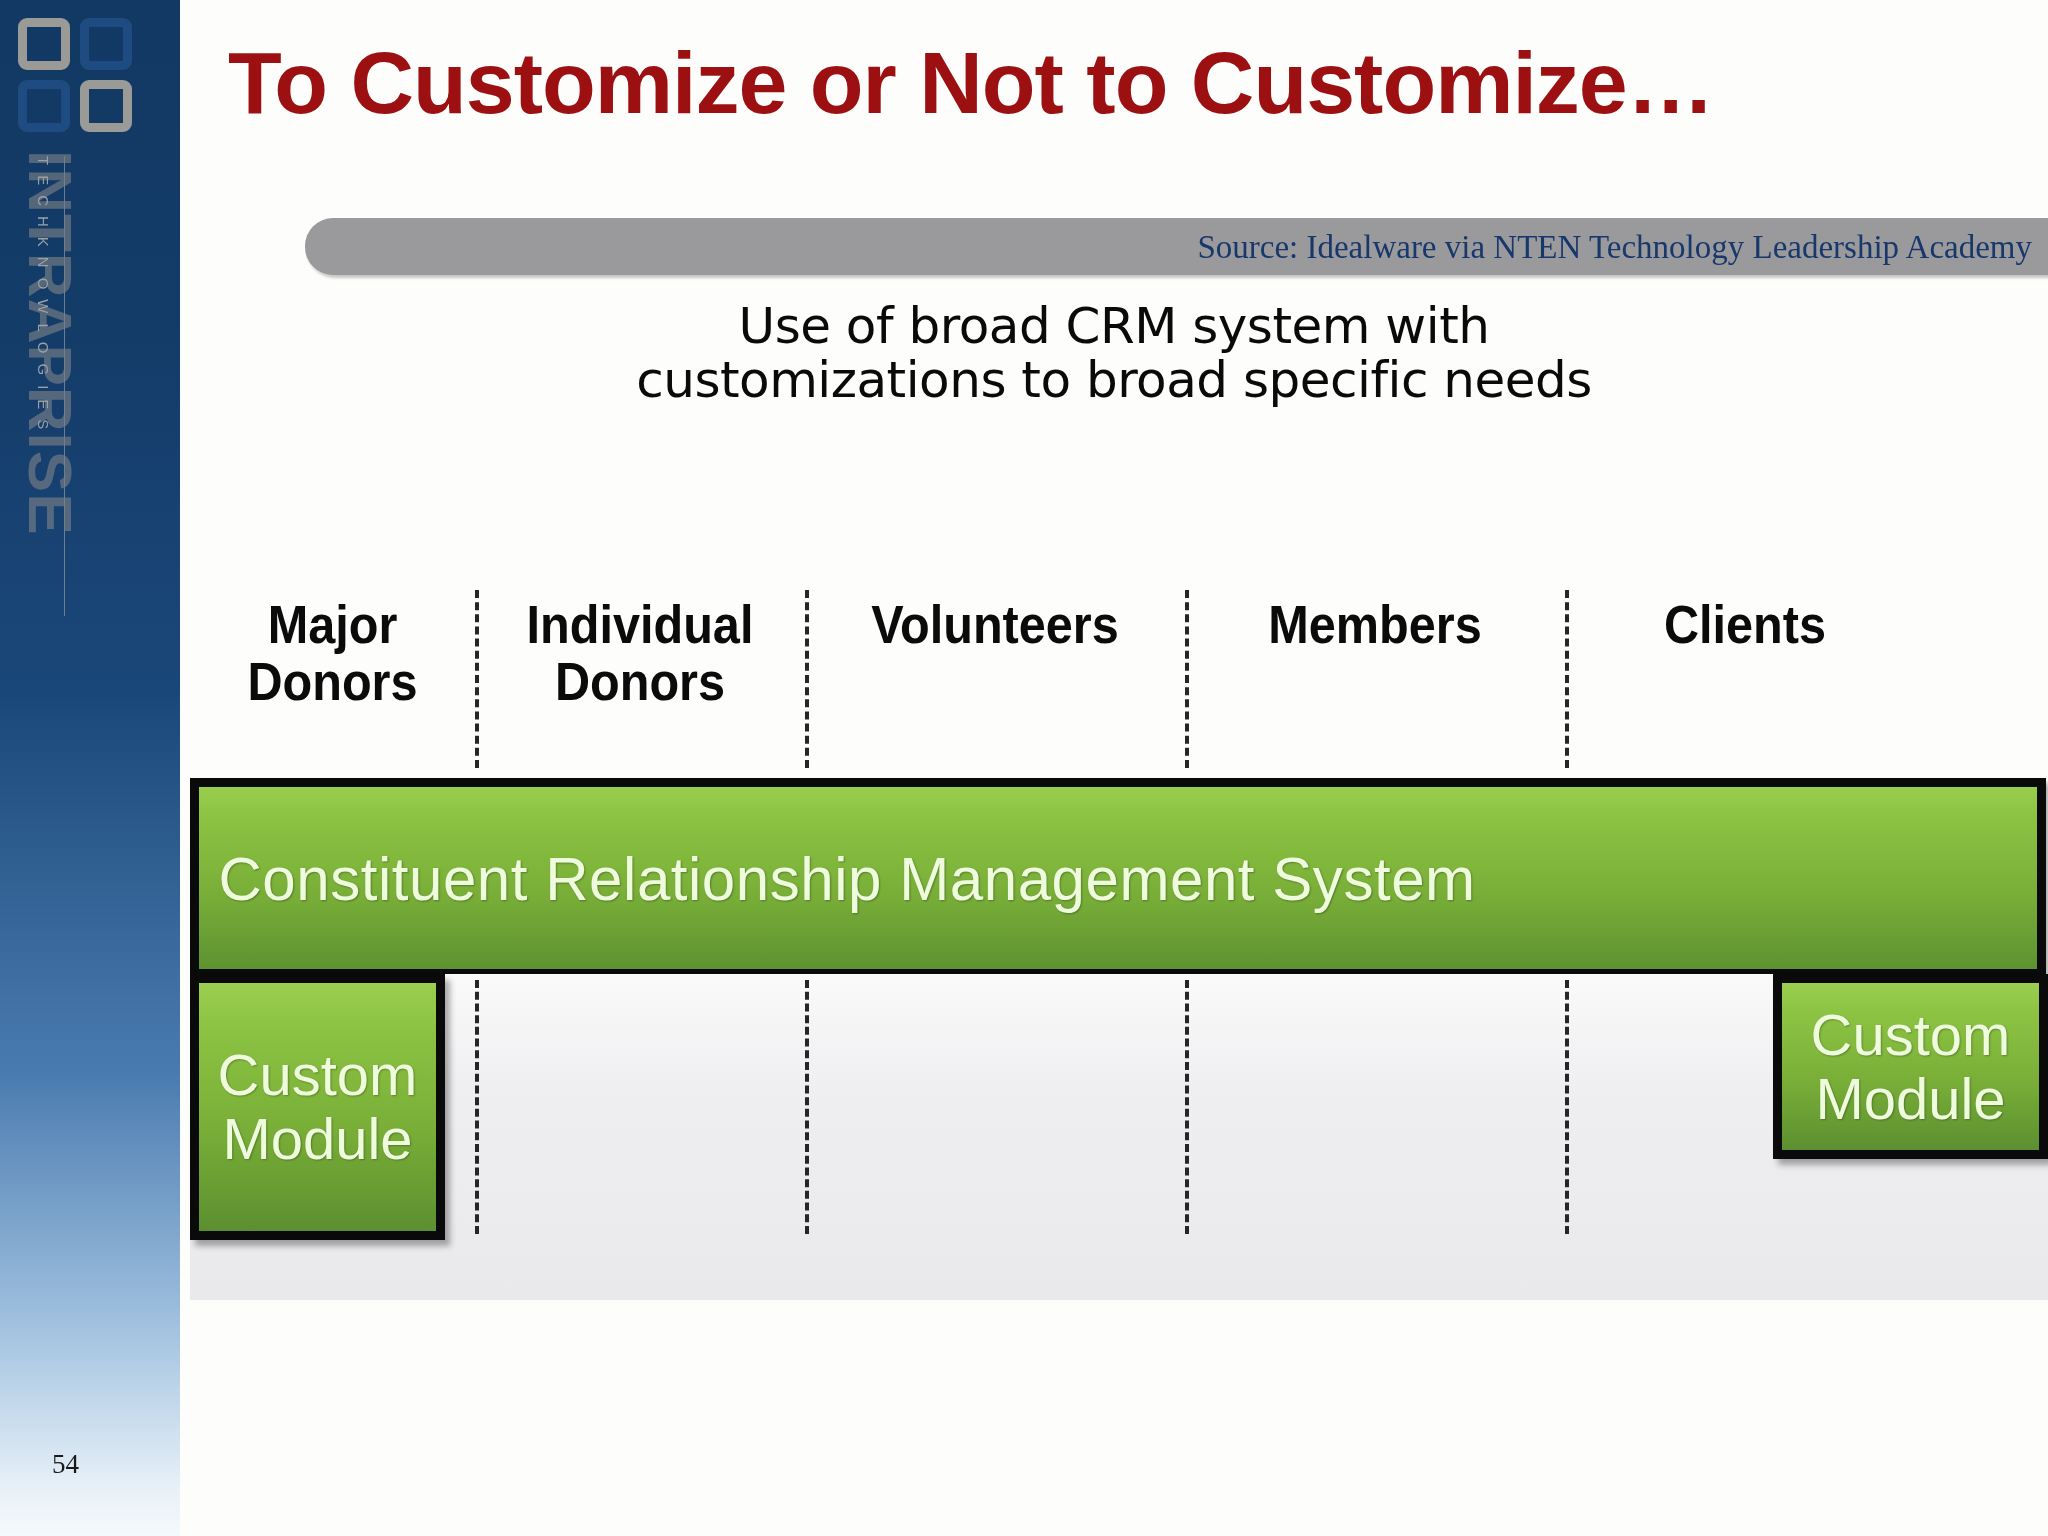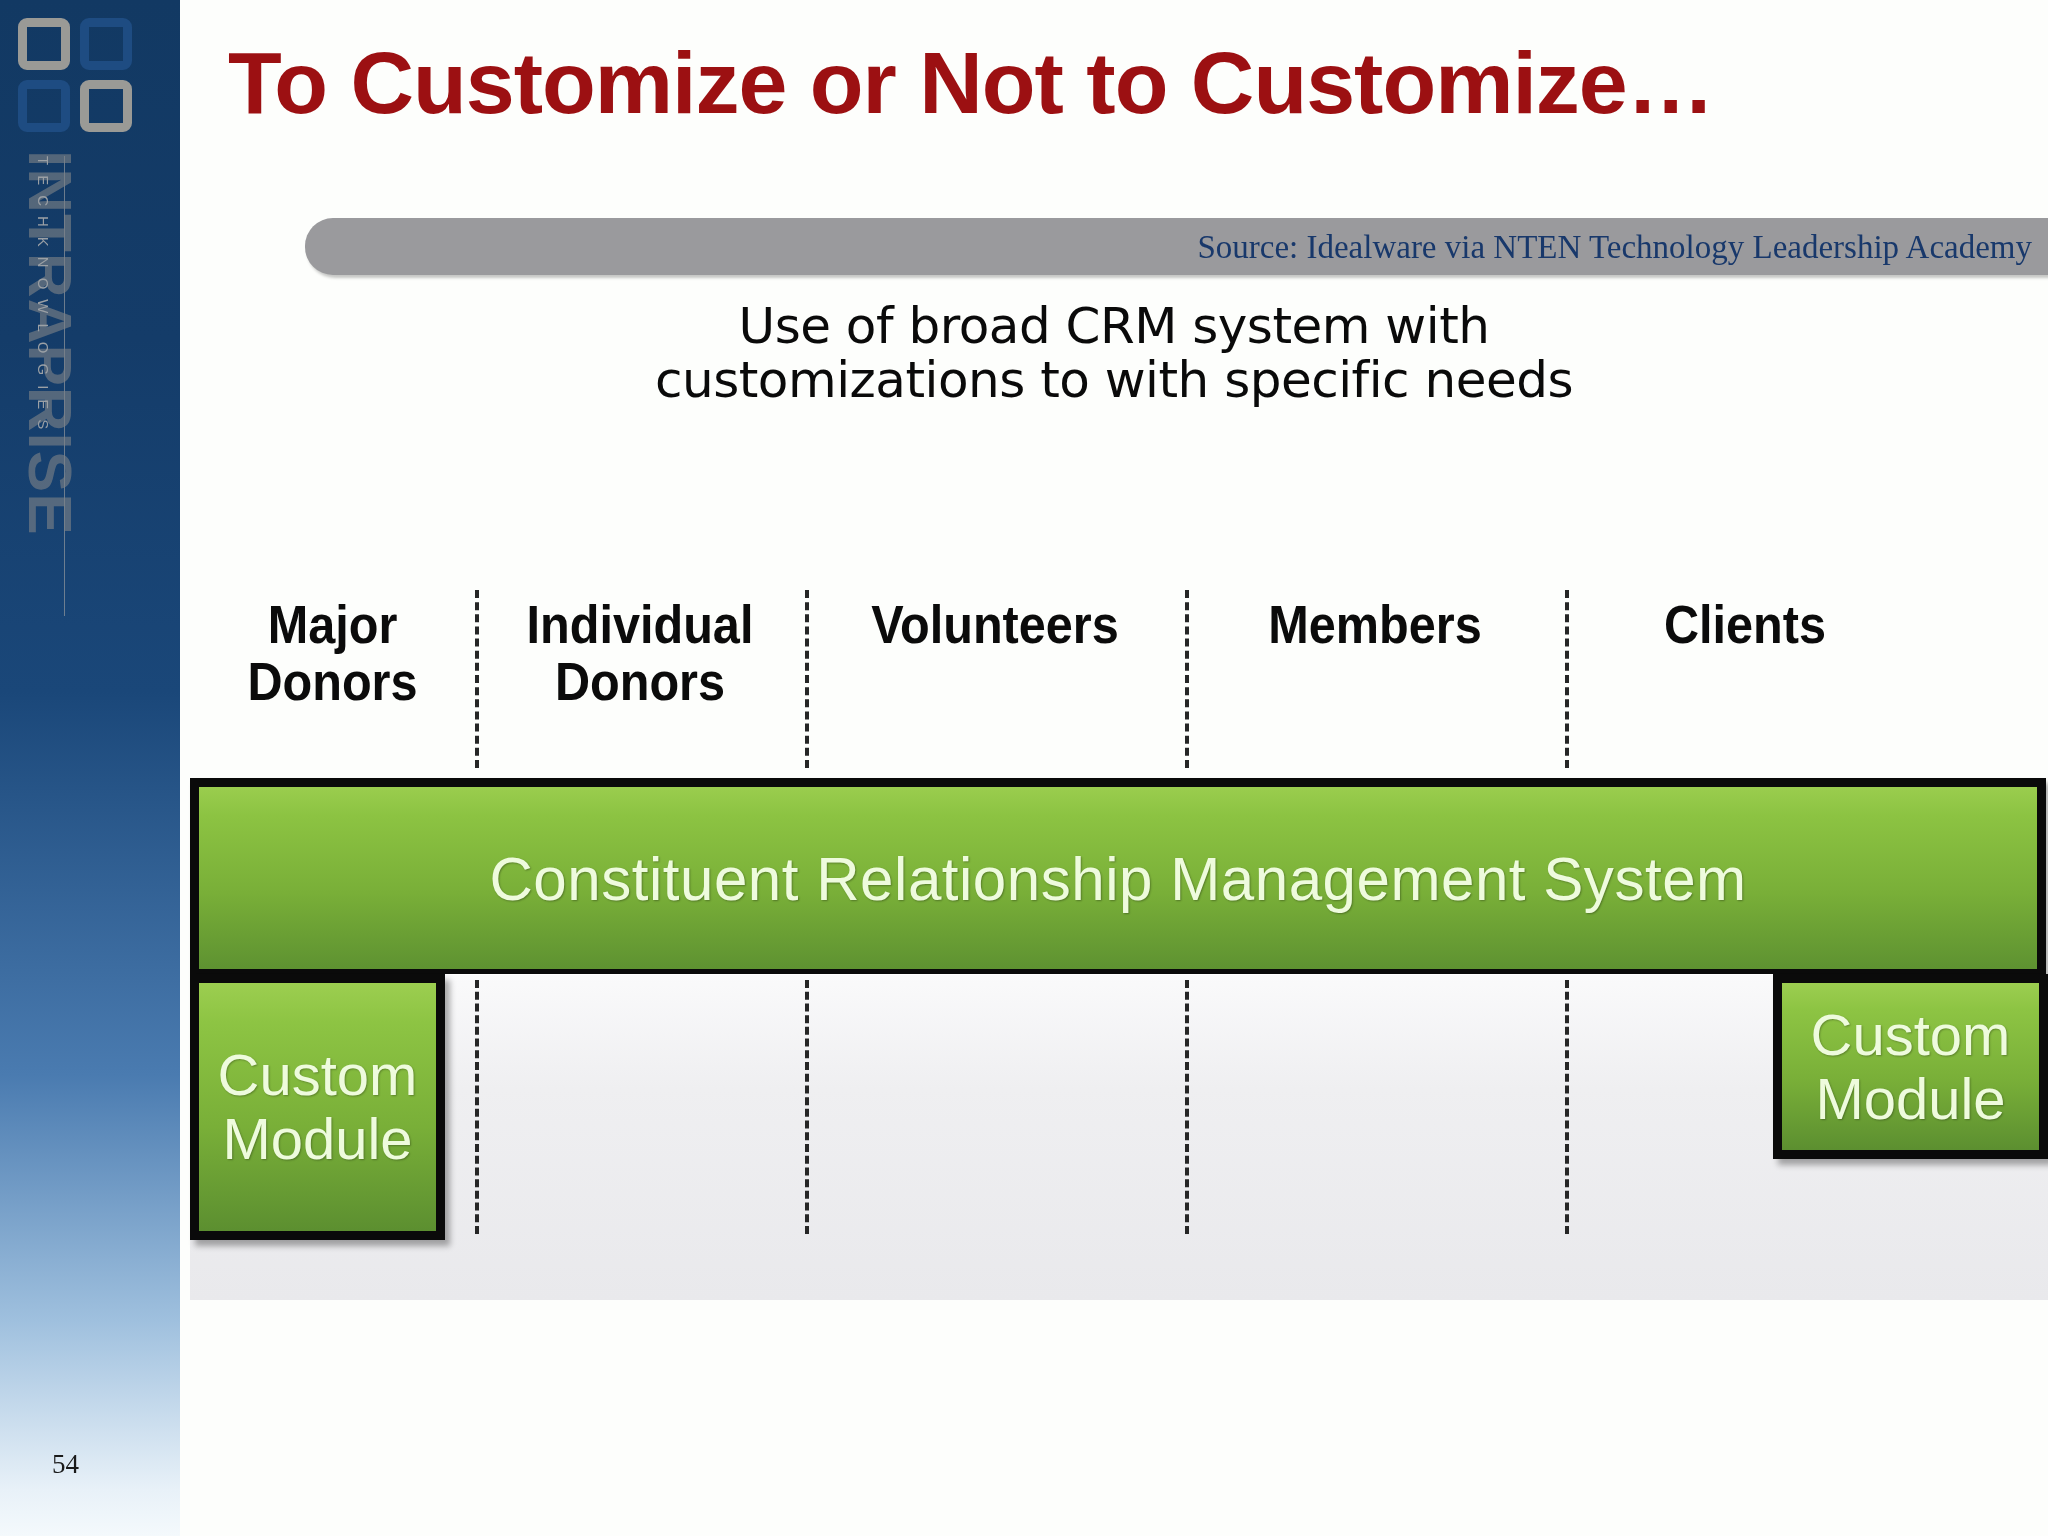--- a/index.html
+++ b/index.html
@@ -117,21 +117,21 @@
     transform:scaleX(.90);
   }
   .hsep{position:absolute;top:0;width:0;height:178px;border-left:4px dashed #262626;}
 
   .crm-bar{
     position:absolute;left:10px;top:188px;right:2px;height:200px;
     background:linear-gradient(to bottom,#9ACD4E 0%,#8CC342 16%,#79AF38 58%,#5E9231 100%);
     border:9px solid #0a0a0a;
     box-sizing:border-box;
     box-shadow:4px 5px 5px rgba(0,0,0,.30);
-    display:flex;align-items:center;justify-content:center;
+    display:flex;align-items:center;justify-content:flex-start;
   }
   .crm-label{
     font-family:"Liberation Sans", sans-serif;
     font-size:62px;
     color:#EEFBDD;
     letter-spacing:.5px;
     text-shadow:1px 1px 2px rgba(0,0,0,.30);
     transform:scaleX(.97);
     white-space:nowrap;
   }
@@ -190,21 +190,21 @@
   <div class="main">
 
     <div class="title">To Customize or Not to Customize…</div>
 
     <div class="source-bar">
       <div class="source-text">Source: Idealware via NTEN Technology Leadership Academy</div>
     </div>
 
     <div class="subhead">
       <div>Use of broad CRM system with</div>
-      <div>customizations to with specific needs</div>
+      <div>customizations to broad specific needs</div>
     </div>
 
     <div class="diagram">
 
       <div class="headers">
 
         <div class="hcell" style="left:10px;width:285px;">
           <span>Major</span>
           <span>Donors</span>
         </div>

